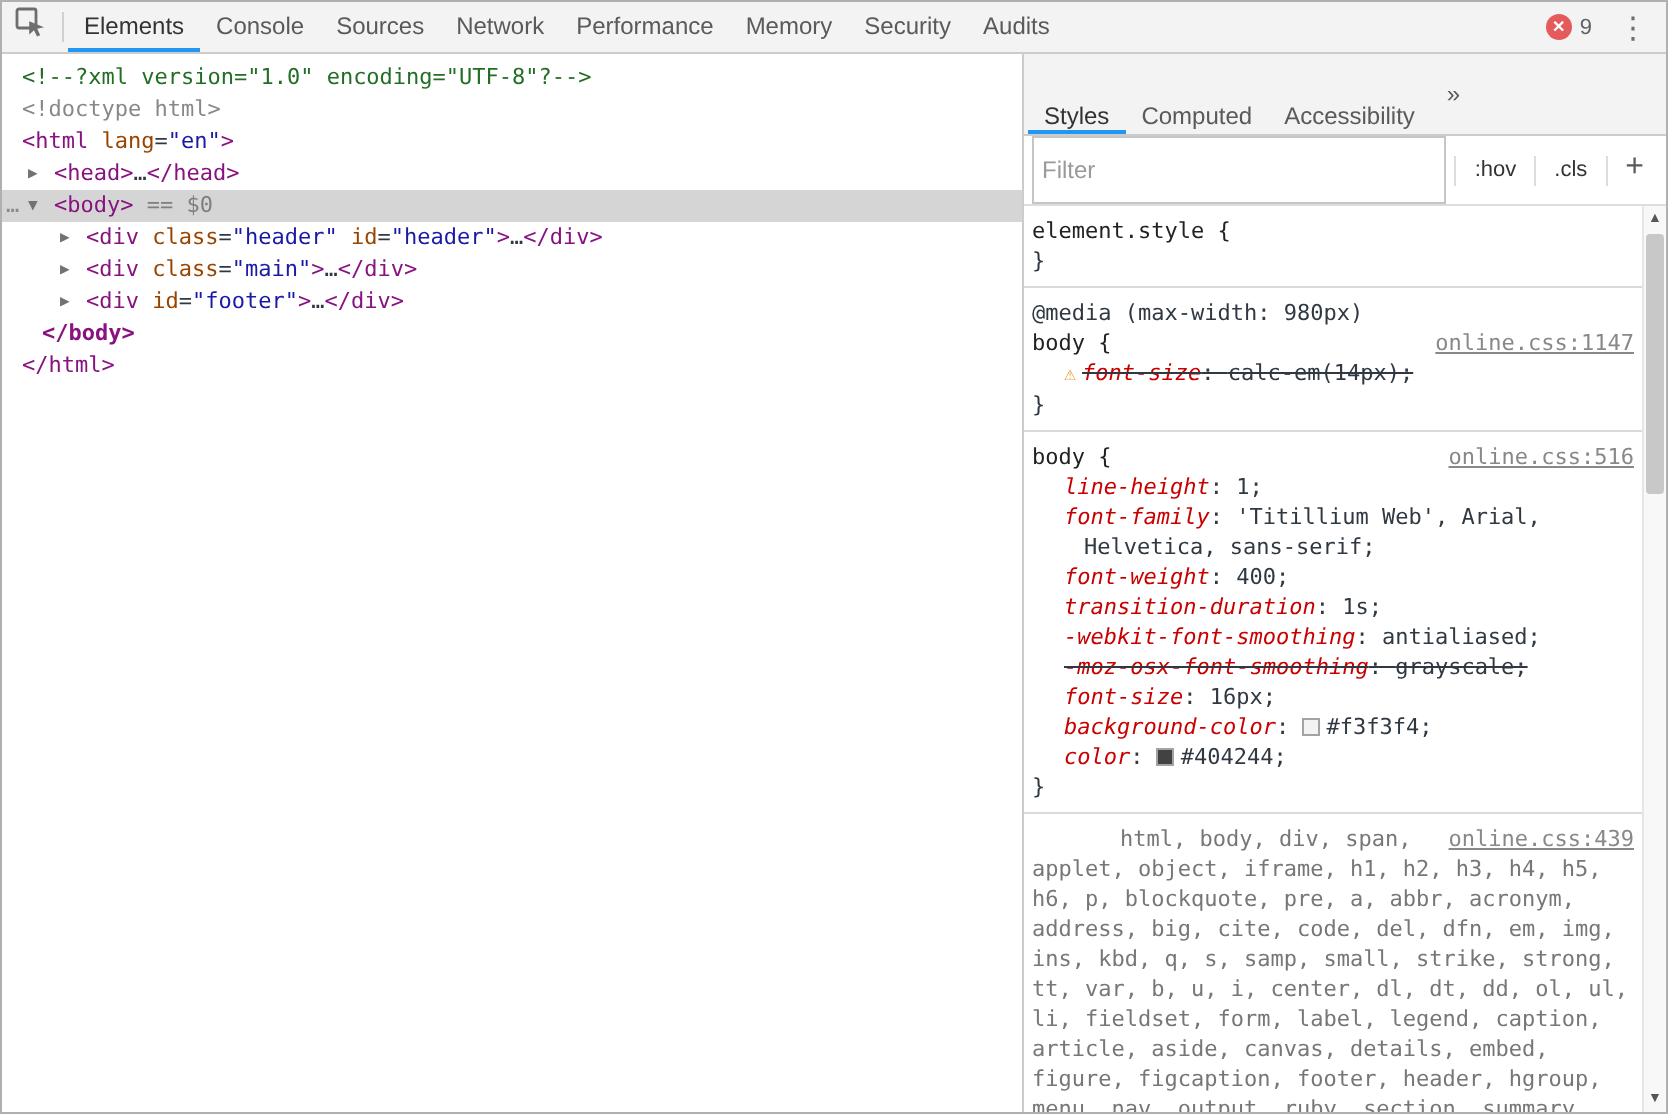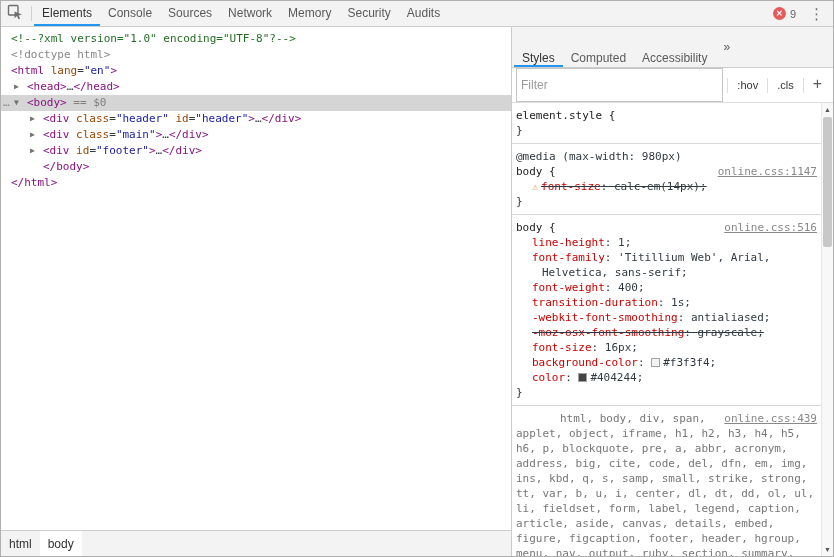--- a/index.html
+++ b/index.html
@@ -65,21 +65,21 @@
 
   .styles-body { flex:1; display:flex; min-height:0; }
   .styles-sections { flex:1; min-width:0; overflow:hidden; color:#303942;
                      font-family:"DejaVu Sans Mono", monospace; font-size:11px; line-height:15px; }
   .sec { border-bottom:1px solid #dadada; padding:5px 4px 5px 4px; }
   .css-link { float:right; color:#888; text-decoration:underline; margin-left:8px; cursor:pointer; }
   .at-rule { color:#303942; }
   .selector { color:#222; }
   .selector.muted { color:#777;margin-left:44px; }
   .decl { padding-left:26px; text-indent:-10px; cursor:default; }
-  .decl .prop { color:#c80000; }
+  .decl .prop { color:#c80000;font-style:italic; }
   .decl .val { color:#303942; }
   .lt { text-decoration:line-through; }
   .warn { display:inline-block; text-indent:0; color:#e8a33d; font-size:10px; margin-right:3px; }
   .swatch { display:inline-block; width:9px; height:9px; border:1px solid #a3a3a3;
             margin-right:3px; vertical-align:-1px; cursor:pointer; }
   .close-brace { color:#303942; }
 
   
   .vscrollbar { flex:0 0 12px; background:#f8f8f8; border-left:1px solid #e6e6e6; position:relative; }
   .sb-arrow { position:absolute; left:0; width:11px; height:13px; font-size:7px; color:#555;
@@ -101,20 +101,21 @@
           <path d="M7.6 7.6 L15 10.6 L11.6 11.4 L13.1 14.6 L11.5 15.3 L10 12.1 L7.6 14.2 Z" fill="#6e6e6e"></path>
         </svg>
       </span>
     </div>
     <div class="toolbar-sep"></div>
     <div class="panel-tabs">
         <div class="tab active">Elements</div>
         <div class="tab">Console</div>
         <div class="tab">Sources</div>
         <div class="tab">Network</div>
+        <div class="tab">Performance</div>
         <div class="tab">Memory</div>
         <div class="tab">Security</div>
         <div class="tab">Audits</div>
       </div>
     <div class="toolbar-right">
       <div class="error-badge">
         <span class="err-circle">✕</span>
         <span class="err-num">9</span>
       </div>
       <div class="menu-dots">⋮</div>
@@ -126,26 +127,22 @@
     <div class="left">
       <div class="tree">
           <div class="tree-line" style="padding-left: 10px;"><span class="tk-comment">&lt;!--?xml version="1.0" encoding="UTF-8"?--&gt;</span></div>
           <div class="tree-line" style="padding-left: 10px;"><span class="tk-doctype">&lt;!doctype html&gt;</span></div>
           <div class="tree-line" style="padding-left: 10px;"><span class="tk-tag">&lt;html</span><span class="tk-attr"> lang</span><span class="tk-plain">=</span><span class="tk-val">"en"</span><span class="tk-tag">&gt;</span></div>
           <div class="tree-line" style="padding-left: 26px;"><span class="arrow" style="left: 13px;">▶</span><span class="tk-tag">&lt;head&gt;</span><span class="tk-plain">…</span><span class="tk-tag">&lt;/head&gt;</span></div>
           <div class="tree-line selected" style="padding-left: 26px;"><span class="gutter-dots">…</span><span class="arrow" style="left: 13px;">▼</span><span class="tk-tag">&lt;body&gt;</span><span class="tk-hint"> == $0</span></div>
           <div class="tree-line" style="padding-left: 42px;"><span class="arrow" style="left: 29px;">▶</span><span class="tk-tag">&lt;div</span><span class="tk-attr"> class</span><span class="tk-plain">=</span><span class="tk-val">"header"</span><span class="tk-attr"> id</span><span class="tk-plain">=</span><span class="tk-val">"header"</span><span class="tk-tag">&gt;</span><span class="tk-plain">…</span><span class="tk-tag">&lt;/div&gt;</span></div>
           <div class="tree-line" style="padding-left: 42px;"><span class="arrow" style="left: 29px;">▶</span><span class="tk-tag">&lt;div</span><span class="tk-attr"> class</span><span class="tk-plain">=</span><span class="tk-val">"main"</span><span class="tk-tag">&gt;</span><span class="tk-plain">…</span><span class="tk-tag">&lt;/div&gt;</span></div>
           <div class="tree-line" style="padding-left: 42px;"><span class="arrow" style="left: 29px;">▶</span><span class="tk-tag">&lt;div</span><span class="tk-attr"> id</span><span class="tk-plain">=</span><span class="tk-val">"footer"</span><span class="tk-tag">&gt;</span><span class="tk-plain">…</span><span class="tk-tag">&lt;/div&gt;</span></div>
-          <div class="tree-line" style="padding-left: 42px;"><span class="tk-tag">&lt;/body&gt;</span></div>
+          <div class="tree-line" style="padding-left: 20px; font-weight: bold;"><span class="tk-tag">&lt;/body&gt;</span></div>
           <div class="tree-line" style="padding-left: 10px;"><span class="tk-tag">&lt;/html&gt;</span></div>
-        </div>
-      <div class="crumbs">
-          <div class="crumb">html</div>
-          <div class="crumb selected">body</div>
         </div>
     </div>
 
     <div class="right">
       <div class="right-tabs">
         <div class="sidebar-tabs">
             <div class="tab active">Styles</div>
             <div class="tab">Computed</div>
             <div class="tab">Accessibility</div>
           </div>

